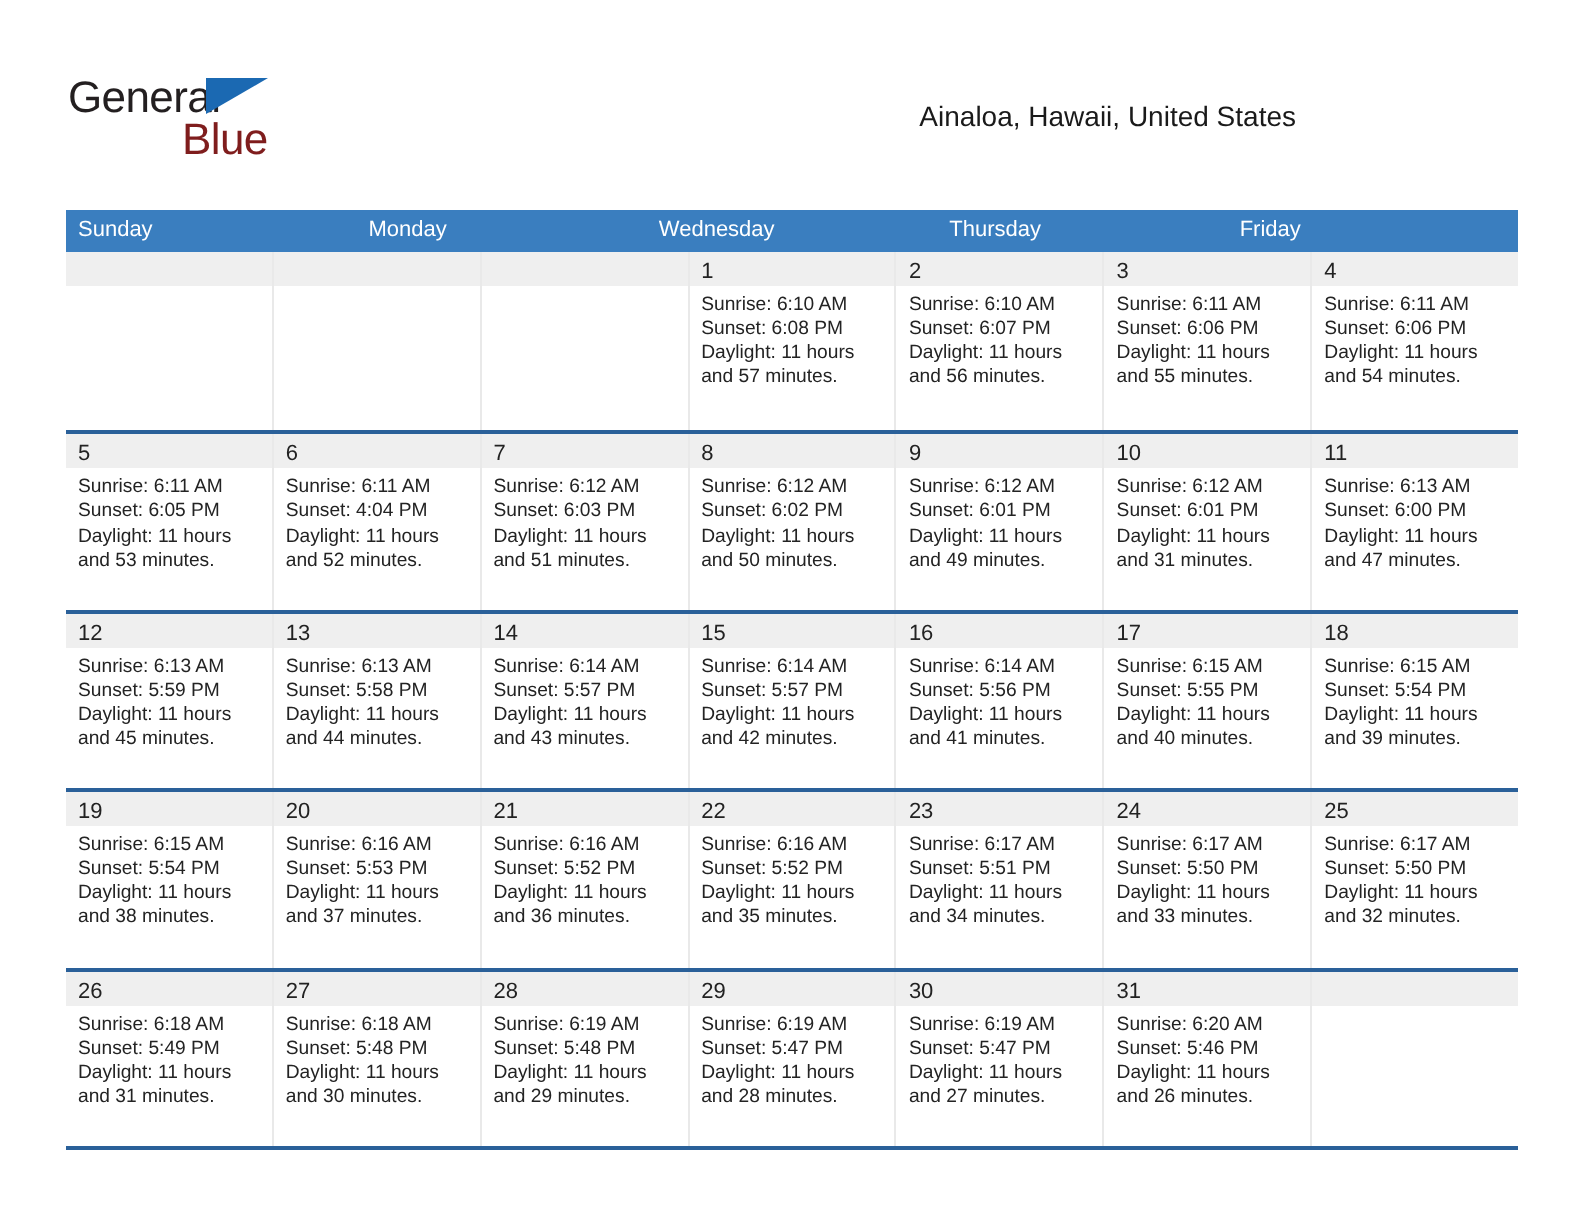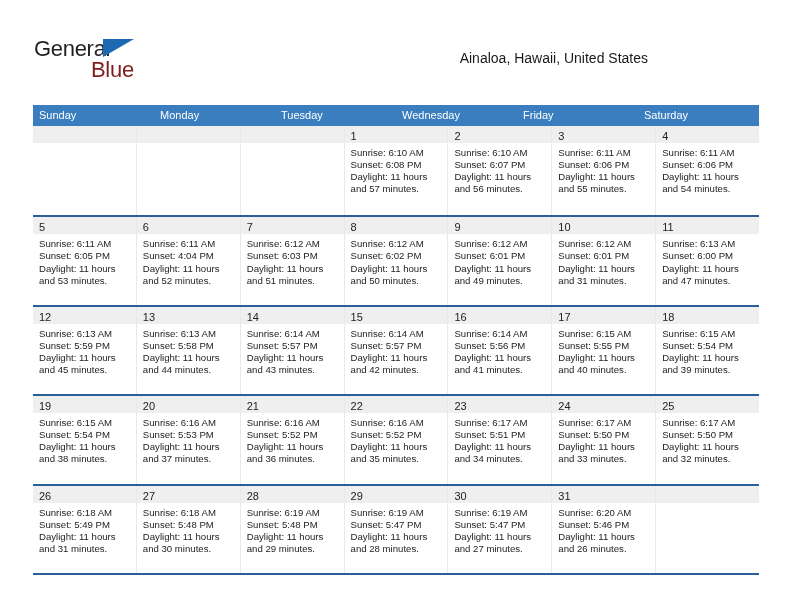--- a/index.html
+++ b/index.html
@@ -172,24 +172,23 @@
       <div class="cal-subtitle">Ainaloa, Hawaii, United States</div>
     </div>
 
   </div>
 
   <div class="calendar">
 
     <div class="weekday-row">
       <div class="weekday">Sunday</div>
       <div class="weekday">Monday</div>
-      <div class="weekday">Tuesday</div>
       <div class="weekday">Wednesday</div>
+      <div class="weekday">Thursday</div>
       <div class="weekday">Friday</div>
-      <div class="weekday">Saturday</div>
     </div>
 
     <div id="weeks-container">
         <div class="week-row first">
           <div class="day-cell empty">
             <div class="daynum-band"><span class="daynum"></span></div>
           </div>
           <div class="day-cell empty">
             <div class="daynum-band"><span class="daynum"></span></div>
           </div>

